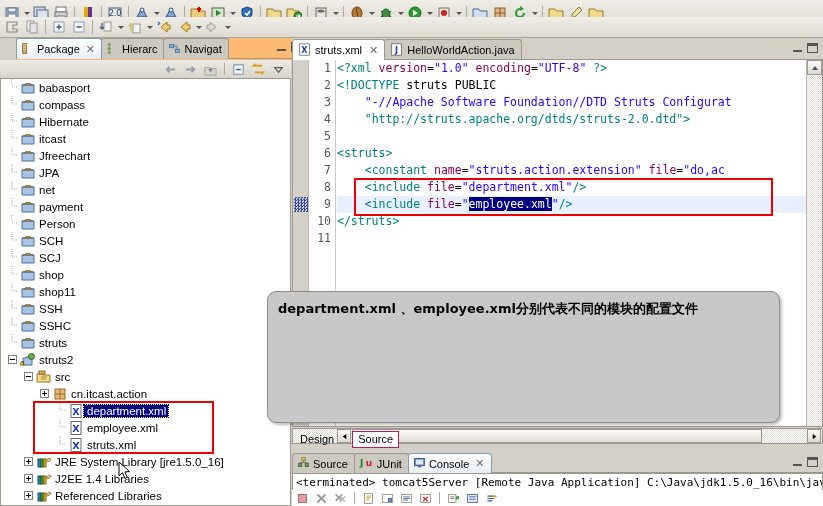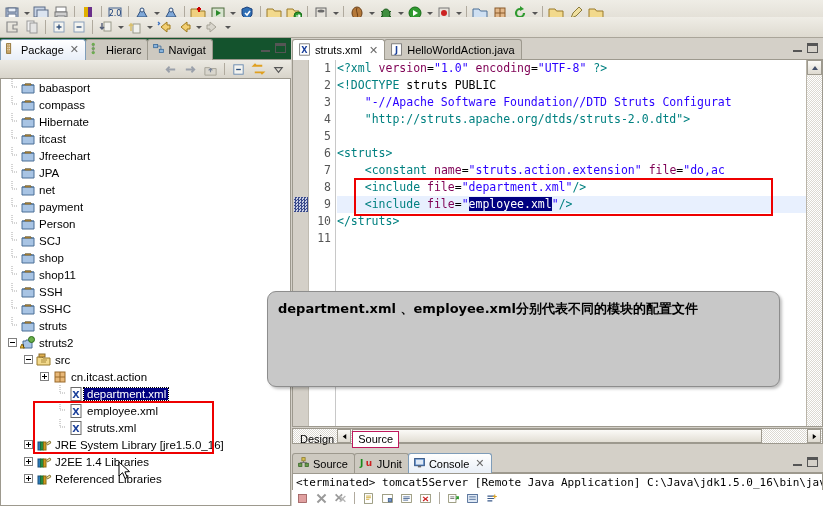--- a/index.html
+++ b/index.html
@@ -42,22 +42,22 @@
   }
   .ico { width: 16px; height: 16px; display:block; }
 
   
   #left-view {
     position: absolute; left: 0; top: 38px; width: 291px; height: 468px;
     background: #d4d0c8;
   }
   .vtabrow {
     position: relative; height: 22px; width: 100%;
-    background: #14532d;
-    display: flex; align-items: center;
+    background: #fdba74;
+    display: flex; align-items: flex-start; margin-left: 16px;
   }
   .vtab {
     height: 21px; display: flex; align-items: center; gap: 3px;
     padding: 0 6px 0 4px;
     font-size: 11px;
     border: 1px solid #9d998e; border-bottom: none;
     border-radius: 3px 3px 0 0;
     background: #cdc9c0;
     position: relative; margin-right: -1px;
   }
@@ -205,21 +205,21 @@
     display:flex; align-items:center; gap:12px; padding-left:2px;
   }
   .dstab {
     height: 17px; padding: 0 5px; display:flex; align-items:center;
     font-size: 11px; border: 1px solid transparent;
   }
   .dstab.active { border: 1px solid #be185d; background:#fff; }
 
   
   #callout {
-    position: absolute; left: 267px; top: 291px; width: 513px; height: 96px;
+    position: absolute; left: 267px; top: 291px; width: 513px; height: 132px;
     background: #c8c8c8; border: 1px solid #8d8d8d;
     border-radius: 9px;
     box-shadow: 2px 2px 3px rgba(0,0,0,0.25);
     z-index: 50;
     padding: 8px 10px;
   }
   #callout .ctext {
     font-family: "DejaVu Sans", sans-serif;
     font-size: 13px; font-weight: bold; color: #000;
     letter-spacing: 0px; white-space: nowrap;
@@ -700,20 +700,36 @@
             </svg>
           </div>
           <div class="ticon">
             <svg width="16" height="16" viewBox="0 0 16 16">
               <path d="M2 5 h3 l0 -1 h6 l0 1 h3 v8 H2 Z" fill="#a8c4e4" stroke="#4a6e96"></path>
               <path d="M2 5 h12" stroke="#4a6e96"></path>
               <path d="M5 4 h6 v1 H5 Z" fill="#d9a64a" stroke="#8a6a2a"></path>
             </svg>
           </div>
           <div class="tlabel">Person</div>
+        </div>
+        <div class="trow">
+          <div class="tindent" style="width: 5px;"></div>
+          <div class="texp">
+            <svg width="13" height="17" viewBox="0 0 13 17">
+              <path d="M6 0 v8 h5" stroke="#a8a8a8" stroke-dasharray="1,1" fill="none"></path>
+            </svg>
+          </div>
+          <div class="ticon">
+            <svg width="16" height="16" viewBox="0 0 16 16">
+              <path d="M2 5 h3 l0 -1 h6 l0 1 h3 v8 H2 Z" fill="#a8c4e4" stroke="#4a6e96"></path>
+              <path d="M2 5 h12" stroke="#4a6e96"></path>
+              <path d="M5 4 h6 v1 H5 Z" fill="#d9a64a" stroke="#8a6a2a"></path>
+            </svg>
+          </div>
+          <div class="tlabel">SCH</div>
         </div>
         <div class="trow">
           <div class="tindent" style="width: 5px;"></div>
           <div class="texp">
             <svg width="13" height="17" viewBox="0 0 13 17">
               <path d="M6 0 v8 h5" stroke="#a8a8a8" stroke-dasharray="1,1" fill="none"></path>
             </svg>
           </div>
           <div class="ticon">
             <svg width="16" height="16" viewBox="0 0 16 16">

